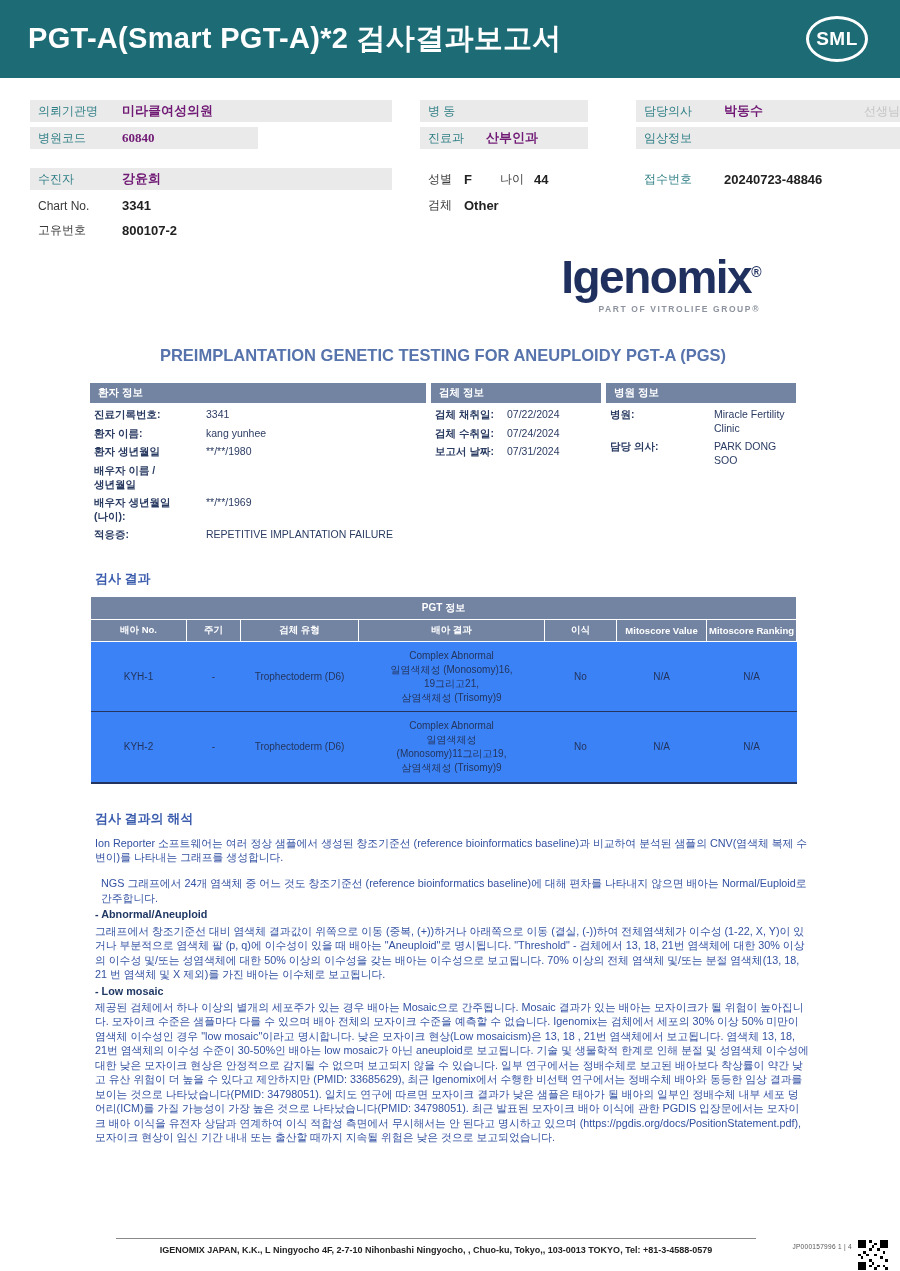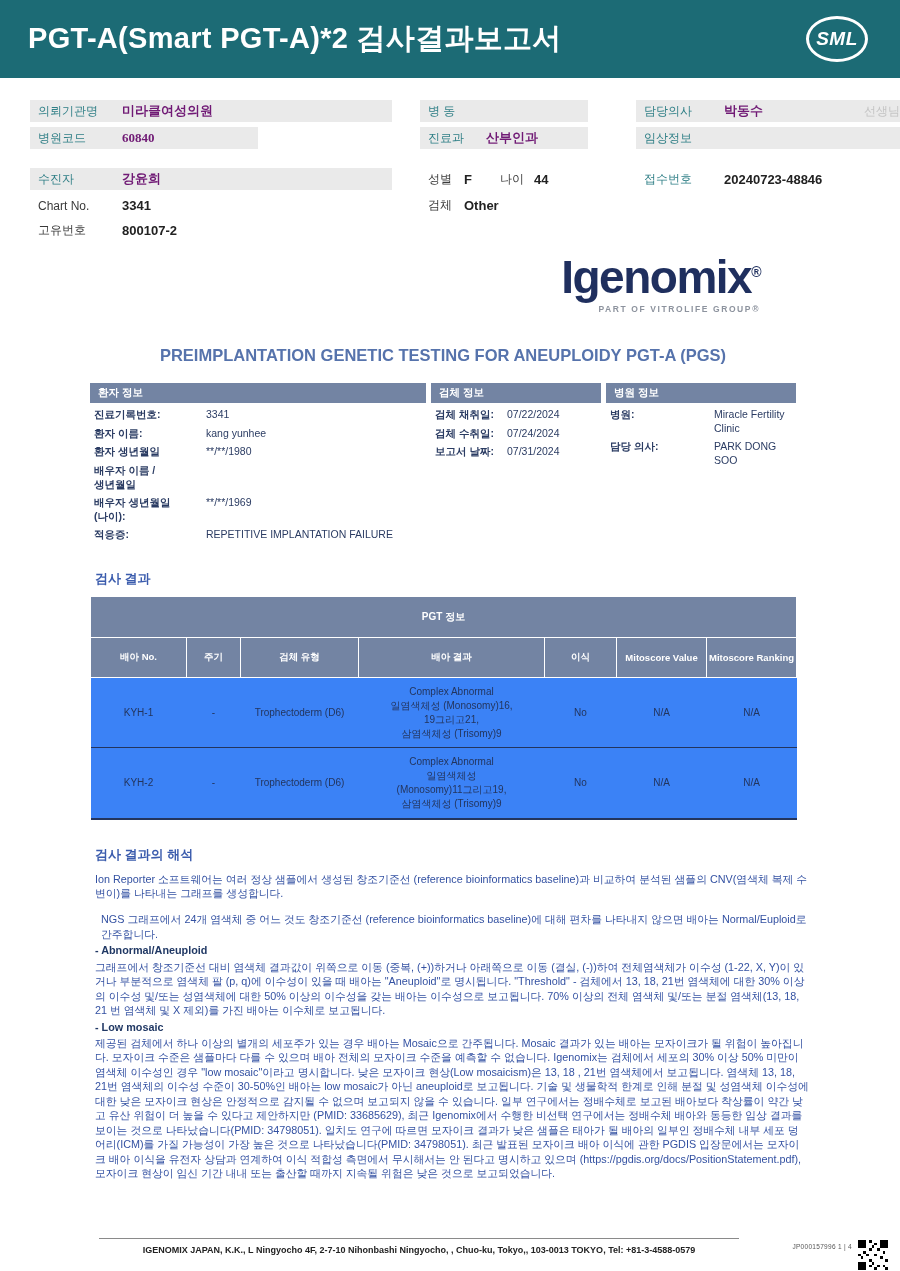--- a/index.html
+++ b/index.html
@@ -6,21 +6,21 @@
   body { margin:0; background:#ffffff; }
   .page { width:900px; height:1271px; position:relative; background:#fff; overflow:hidden;
           font-family:"Liberation Sans","DejaVu Sans",sans-serif; }
 
   
   .banner { background:#1c6b75; height:78px; display:flex; align-items:center;
             justify-content:space-between; padding:0 32px 0 28px; }
   .banner-title { color:#fff; font-size:29px; font-weight:700; letter-spacing:0.3px; }
   .sml-logo { width:62px; height:46px; border:3px solid #fff; border-radius:50%;
               color:#fff; display:flex; align-items:center; justify-content:center;
-              font-size:19px; font-weight:700; font-style:italic; letter-spacing:0.5px; }
+              font-size:19px; font-weight:700; letter-spacing:0.5px; }
 
   
   .admin { position:relative; height:142px; margin-top:22px; font-size:12px; }
   .acol { position:absolute; top:0; }
   .col1 { left:30px;  width:362px; }
   .col2 { left:420px; width:168px; }
   .col3 { left:636px; width:272px; }
   .bar  { background:#eaeaea; min-height:22px; display:flex; align-items:center;
           padding:2px 8px; margin-bottom:5px; }
   .w228 { width:228px; }
@@ -54,38 +54,38 @@
   .irow { display:flex; font-size:10.5px; color:#2b3c63; padding:5px 4px 0 4px; }
   .ilbl { font-weight:700; flex:none; white-space:pre-line; line-height:1.3; }
   .icol-patient .ilbl { width:112px; }
   .icol-sample  .ilbl { width:72px; }
   .icol-clinic  .ilbl { width:104px; }
   .ival { white-space:pre-line; line-height:1.3; }
 
   
   .sec-title { color:#3b5cad; font-weight:700; font-size:13px; margin:28px 0 8px 95px; }
   .rtable { width:706px; margin-left:90px; border-collapse:collapse; table-layout:fixed; }
-  .rtable th { background:#7384a3; color:#fff; font-weight:700; border:1px solid #fff; padding:13px 2px; }
+  .rtable th { background:#7384a3; color:#fff; font-weight:700; border:1px solid #fff; padding:4px 2px; }
   .pgt-hdr th, th.pgt-hdr { font-size:10px; }
   .col-hdr th { font-size:9.5px;margin-top:7px; }
   .rtable td { text-align:center; vertical-align:middle; font-size:10px; color:#23355e;
                padding:7px 3px; border-top:1.5px solid #23355e; background:#3b82f6; }
   .rtable tbody tr:last-child td { border-bottom:2px solid #23355e; }
   .rline { display:block; line-height:1.38; }
 
   
   .interp-title { margin-top:26px; }
   .interp { width:714px; margin-left:95px; color:#3351a2; font-size:10.8px; line-height:1.34; }
   .interp p { margin-bottom:2px; }
   .interp .p1 { margin-bottom:12px; }
   .interp .p2 { margin-left:6px; }
   .interp .ih { color:#203864; font-weight:700; }
 
   
-  .footer { position:absolute; left:27px; right:12px; bottom:14px;margin-top:47px; }
+  .footer { position:absolute; left:44px; right:12px; bottom:14px;margin-top:47px; }
   .f-center { margin-left:72px; width:640px; border-top:1px solid #8a8a8a; padding-top:5px;
               text-align:center; font-size:9px; color:#222; font-weight:700; line-height:1.45; }
   .f-right { position:absolute; right:0; top:2px; display:flex; flex-direction:column; align-items:flex-end; }
   .f-meta { display:flex; align-items:flex-start; gap:6px; }
   .f-docid { font-size:6.5px; color:#555; margin-top:3px; letter-spacing:0.3px; }
   .qr { display:block; }
 </style>
 </head>
 <body>
 

